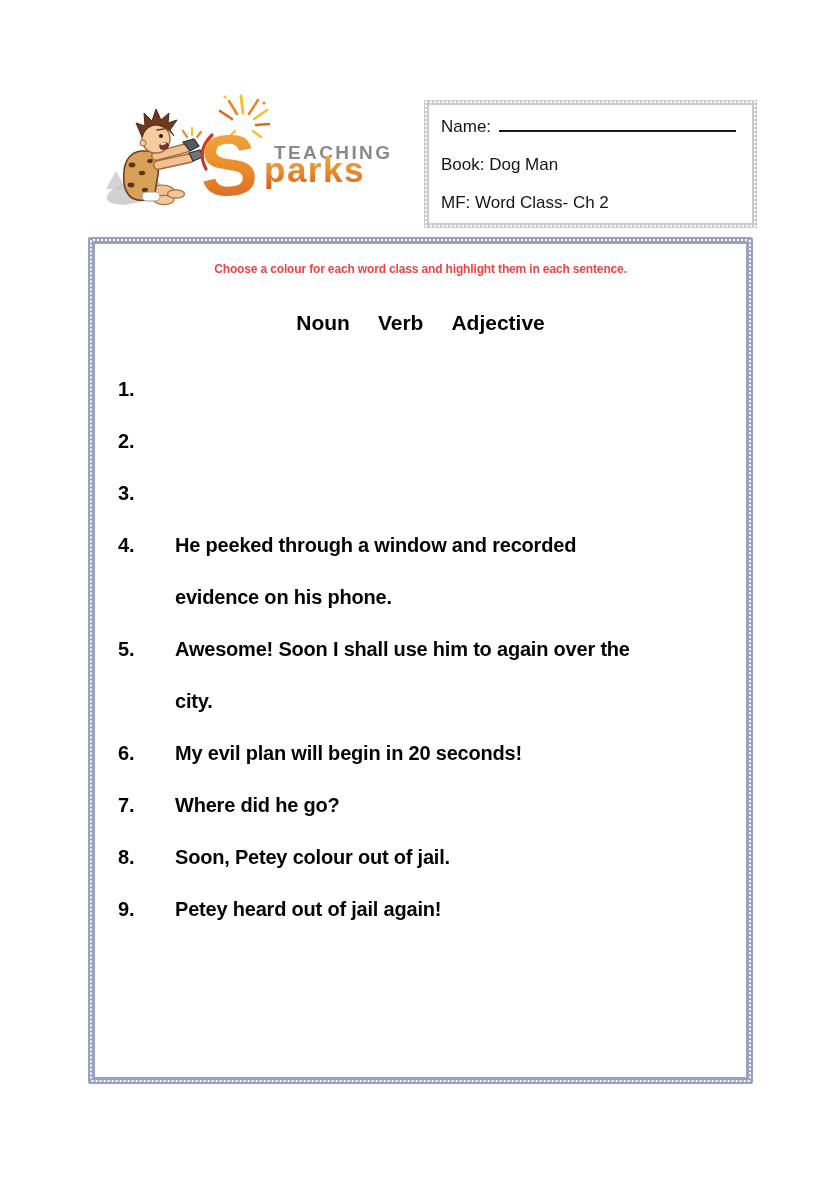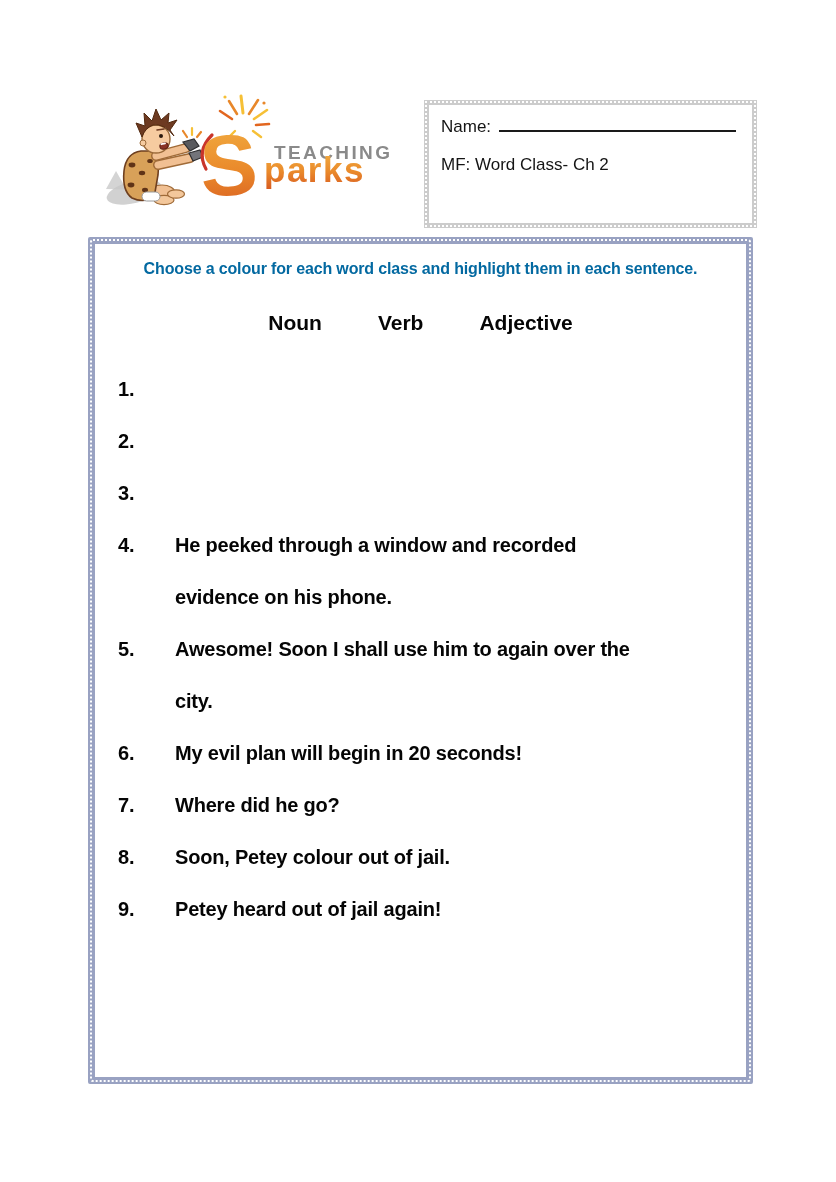--- a/index.html
+++ b/index.html
@@ -24,25 +24,25 @@
   
   .main-box{
     position:absolute;left:88px;top:237px;width:665px;height:847px;
     box-sizing:border-box;background:#fff;border:7px solid #99a2c2;border-radius:2px;
   }
   .main-box::after{
     content:"";position:absolute;inset:-5px;border:2.5px dotted #ffffff;
     border-radius:3px;pointer-events:none;
   }
   .instruction{
-    margin:14px 8px 0;text-align:center;font-weight:bold;font-size:16px;
-    line-height:22px;color:#0369a1;letter-spacing:-0.15px;white-space:nowrap;
+    margin:14px 8px 0;text-align:center;font-weight:bold;font-size:12px;
+    line-height:22px;color:#ef4444;letter-spacing:-0.15px;white-space:nowrap;
   }
   .word-classes{
-    margin-top:28px;display:flex;justify-content:center;gap:56px;
+    margin-top:28px;display:flex;justify-content:center;gap:28px;
     font-weight:bold;font-size:21px;line-height:30px;color:#050505;
   }
   .sentences{margin:25px 14px 0 23px;}
   .item{display:flex;font-weight:bold;font-size:20px;line-height:52px;color:#050505;}
   .item .num{flex:0 0 57px;}
   .item .txt{white-space:pre-line;letter-spacing:-0.2px;}
 </style>
 </head>
 <body>
 
@@ -117,20 +117,21 @@
   <text x="104" y="104" font-size="86" font-weight="bold" fill="url(#sparkGrad)" font-family="Liberation Sans, sans-serif" transform="rotate(-4 104 104)">S</text>
   <text x="166" y="89" font-size="35" font-weight="bold" letter-spacing="1.5" fill="url(#sparkGrad)" font-family="Liberation Sans, sans-serif">parks</text>
 </svg>
 
 <div class="info-box">
   <div class="info-inner">
     <div class="info-line name-row">
       <span>Name:</span>
       <span class="blank"></span>
     </div>
+    <div class="info-line">Book: Dog Man</div>
     <div class="info-line">MF: Word Class- Ch 2</div>
   </div>
 </div>
 
 <div class="main-box">
   <div class="instruction">Choose a colour for each word class and highlight them in each sentence.</div>
 
   <div class="word-classes">
     <span>Noun</span>
     <span>Verb</span>

